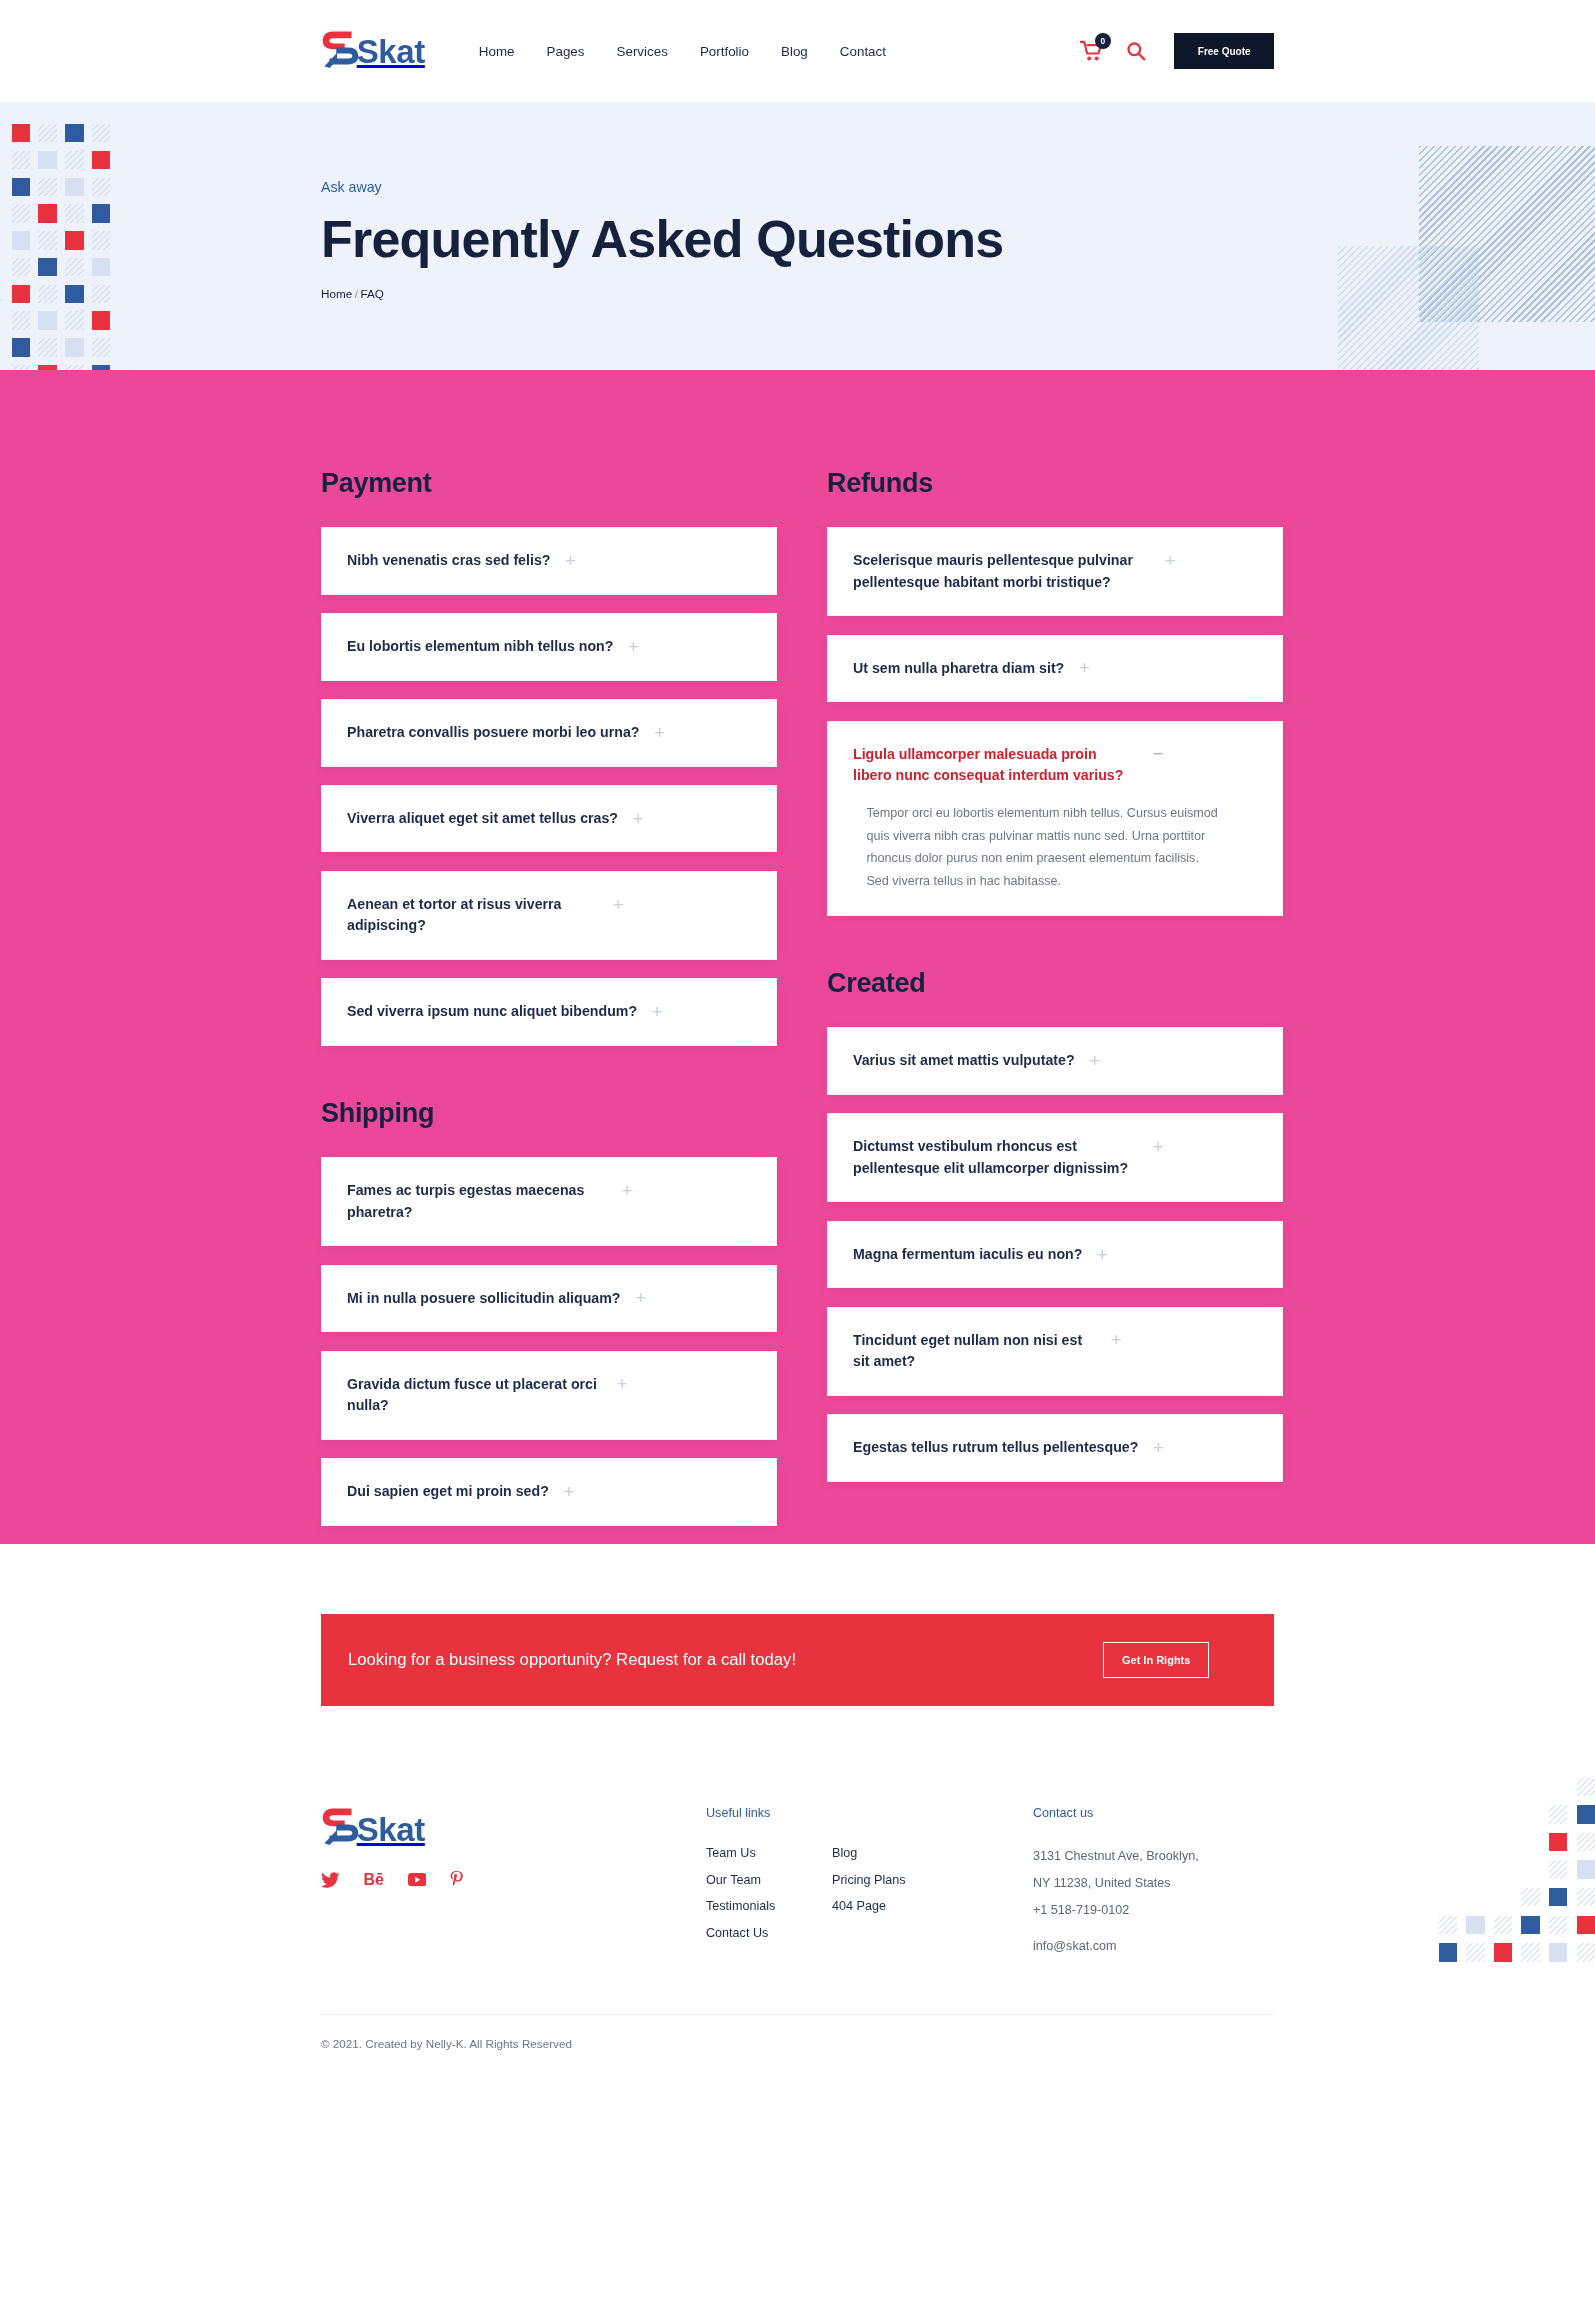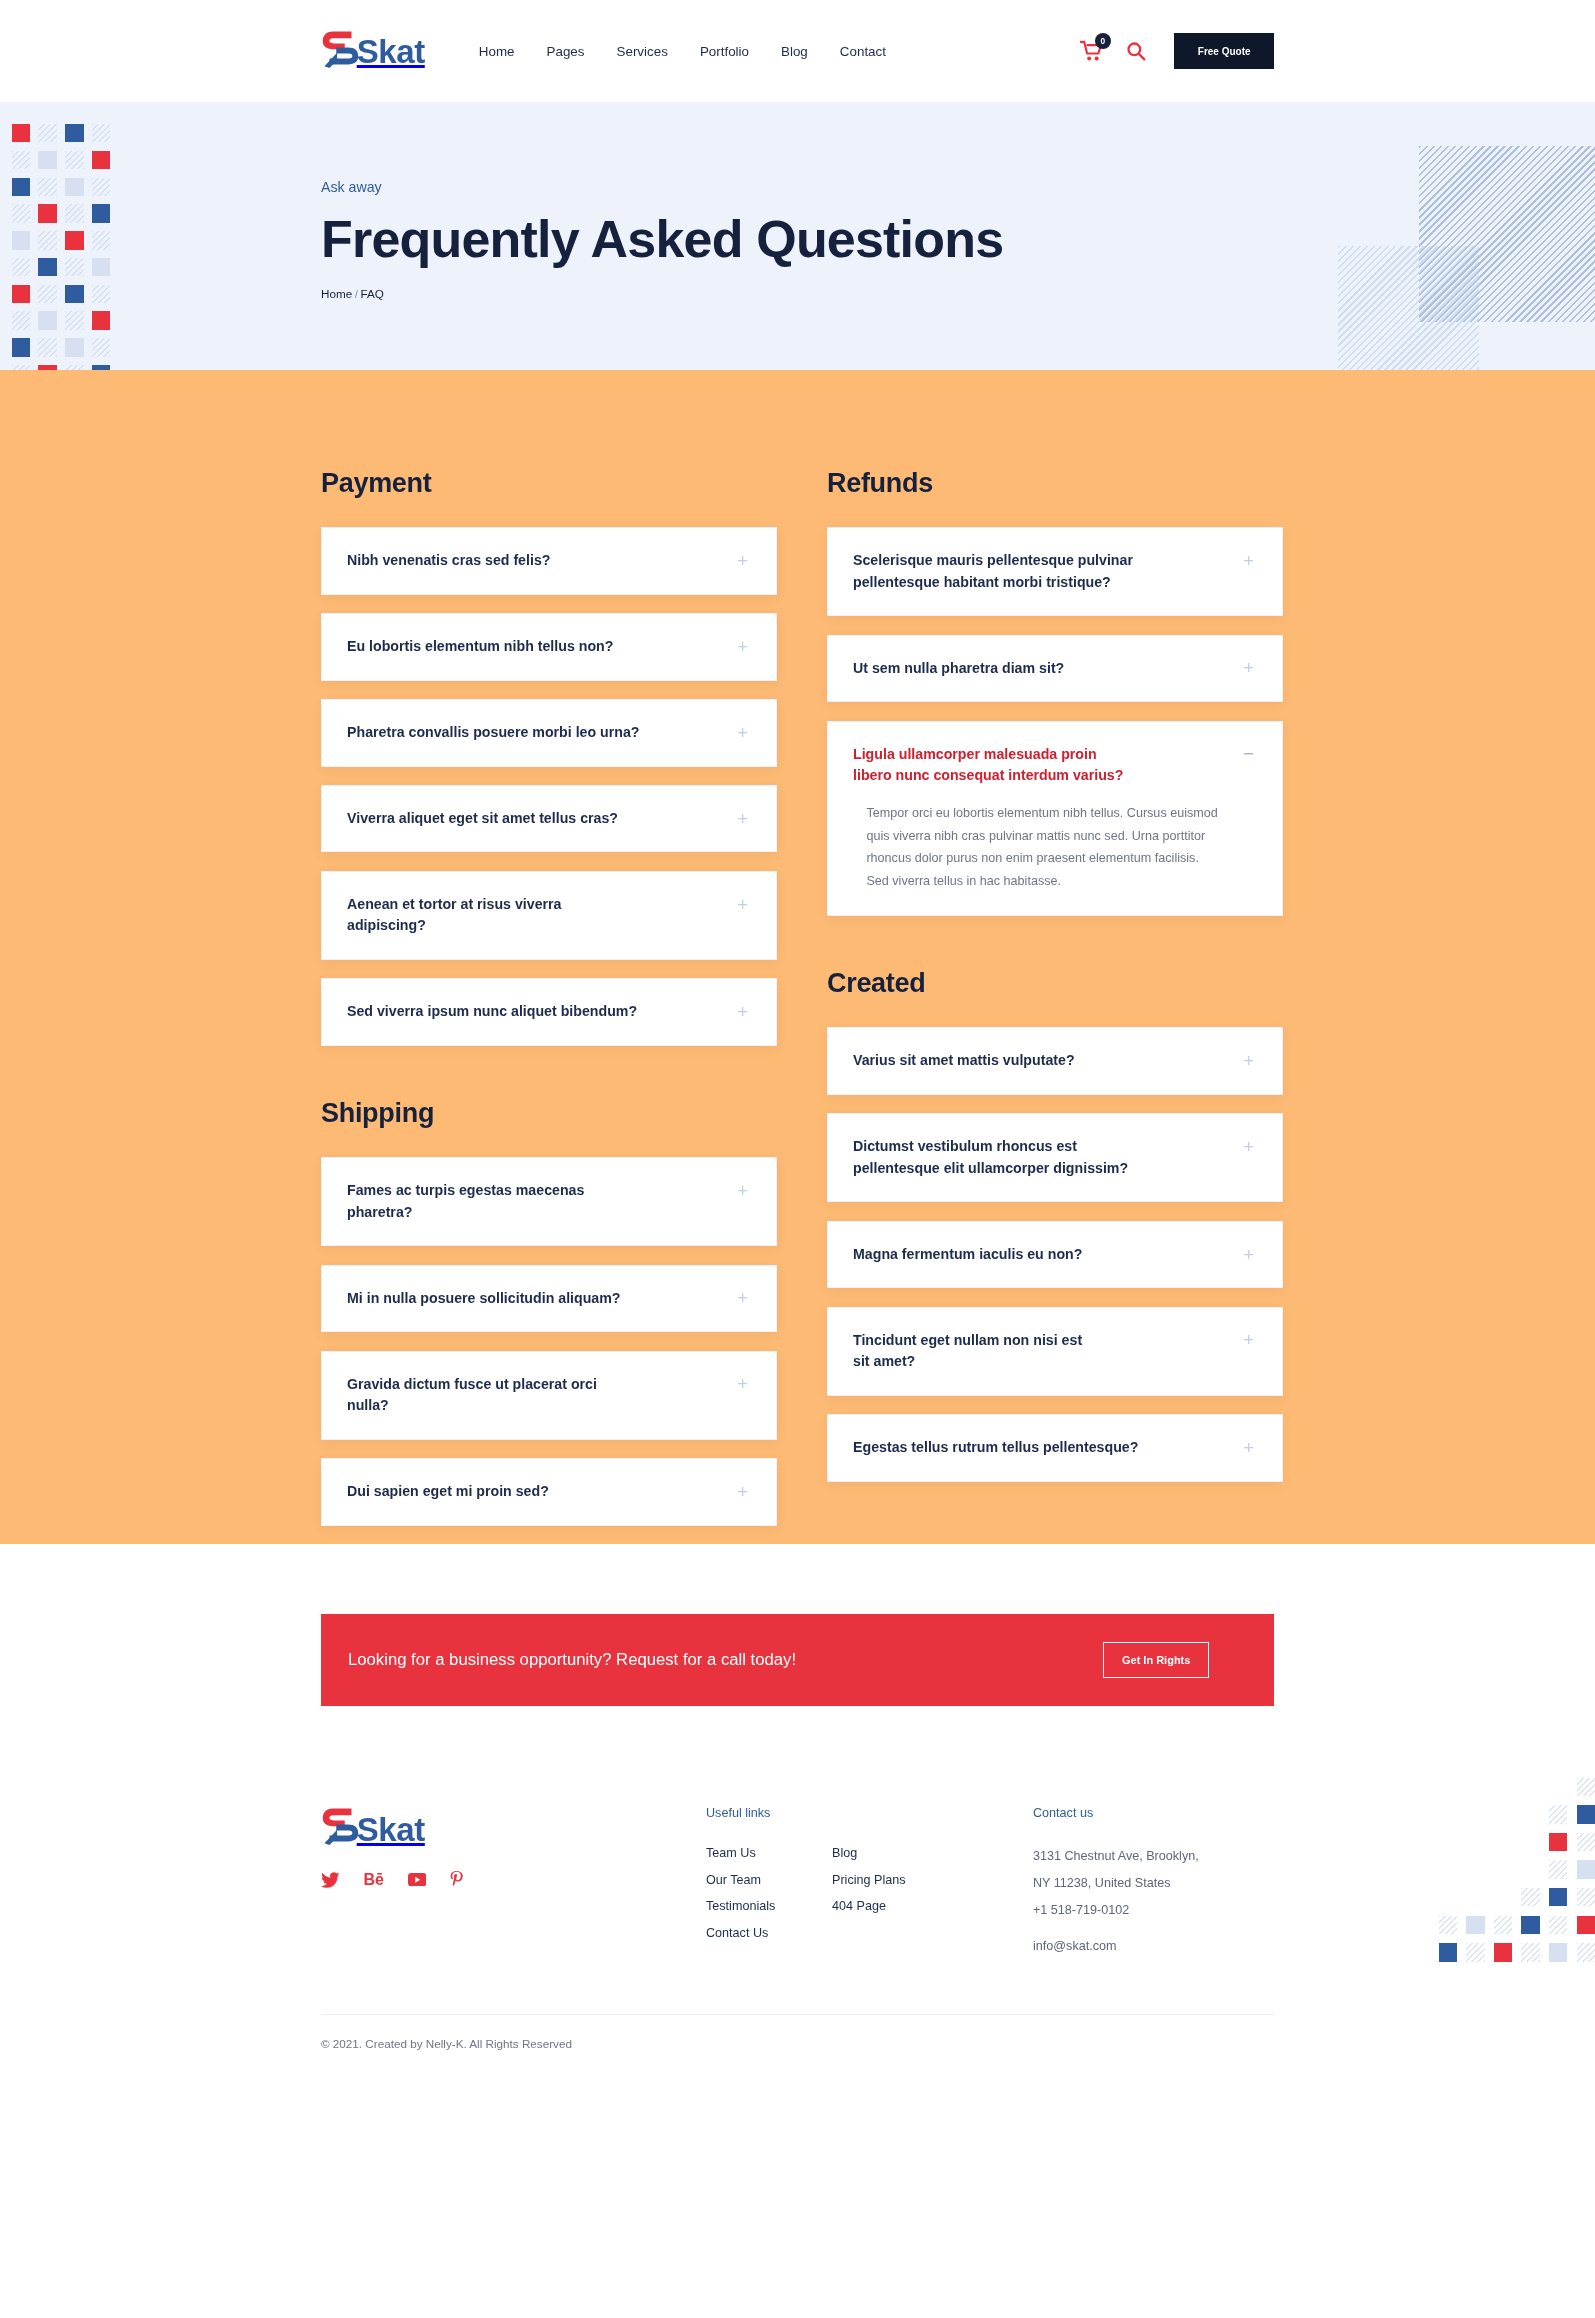--- a/index.html
+++ b/index.html
@@ -127,21 +127,21 @@
   .hatch-sq.a {
     right: 0; top: 44px; width: 176px; height: 176px;
     background-image: repeating-linear-gradient(135deg, #adc0de 0 1.7px, transparent 1.7px 5px);
   }
   .hatch-sq.b {
     right: 116px; top: 144px; width: 141px; height: 141px;
     background-image: repeating-linear-gradient(135deg, #cfddf1 0 1.7px, transparent 1.7px 5px);
   }
 
   
-  .main { padding: 0 321px; background: #fdba74; }
+  .main { padding: 0 321px; background: #ec4899; }
   .faq-wrap {
     display: grid;
     grid-template-columns: 456px 456px;
     column-gap: 50px;
     padding-top: 98px;
   }
   .faq-col { }
   .cat-title {
     font-size: 27px;
     font-weight: 800;
@@ -156,21 +156,21 @@
     border: 0.8px solid #eef1f7;
     box-shadow: 0 2.5px 11.7px rgba(22,33,62,0.055);
     margin-bottom: 18.4px;
     padding: 22px 25px;
     position: relative;
     cursor: pointer;
   }
   .acc-head {
     display: flex;
     align-items: flex-start;
-    justify-content: space-between;
+    justify-content: flex-start;
     gap: 11.7px;
   }
   .acc-q {
     font-size: 14.2px;
     font-weight: 600;
     color: #1d2b4c;
     line-height: 1.52;
     max-width: 360px;
   }
   .acc-item.open .acc-q { color: #cf202f; }

